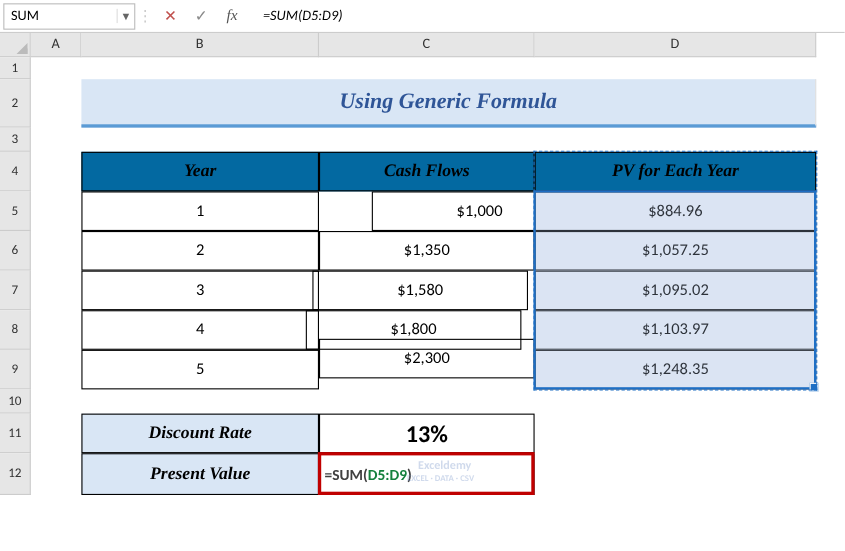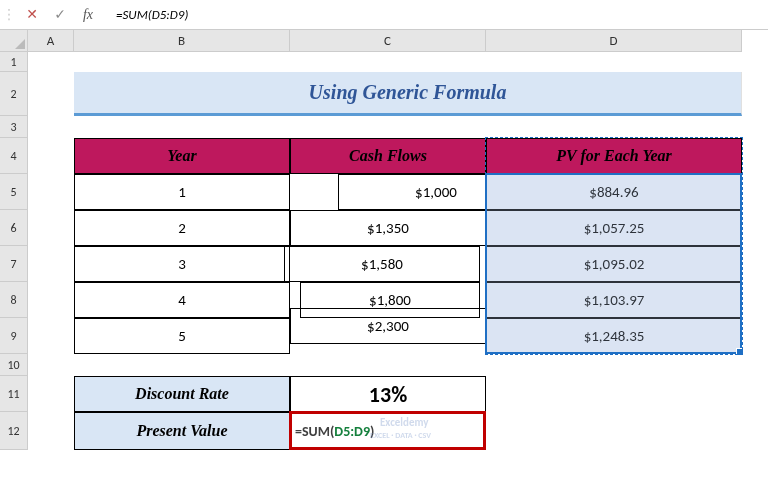--- a/index.html
+++ b/index.html
@@ -21,41 +21,45 @@
 .corner::after { content: ''; position: absolute; right: 2px; bottom: 2px; border: 5px solid transparent; border-right-color: #bbb; border-bottom-color: #bbb; }
 .col-headers { position: absolute; left: 28px; top: 0; height: 22px; display: flex; }
 .col-h { background: #e6e6e6; border-right: 1px solid #ccc; border-bottom: 1px solid #ccc; text-align: center; font-size: 13px; color: #333; line-height: 22px; }
 .row-headers { position: absolute; left: 0; top: 22px; width: 28px; }
 .row-h { background: #e6e6e6; border-right: 1px solid #ccc; border-bottom: 1px solid #ccc; text-align: center; font-size: 12px; color: #333; }
 .cells { position: absolute; left: 28px; top: 22px; }
 .cell { position: absolute; border-right: 1px solid #e0e0e0; border-bottom: 1px solid #e0e0e0; display: flex; align-items: center; justify-content: center; font-size: 15px; padding: 0 4px; overflow: visible; }
 
 .title-banner { background: #d9e6f5; border-bottom: 3px solid #5b9bd5; font-family: 'Times New Roman', serif; font-style: italic; font-weight: bold; font-size: 20px; color: #2f5597; justify-content: center; }
 
-.tbl-header { background: #be185d; font-family: 'Times New Roman', serif; font-style: italic; font-weight: bold; font-size: 16px; border: 1px solid #000 !important; }
+.tbl-header { background: #0369a1; font-family: 'Times New Roman', serif; font-style: italic; font-weight: bold; font-size: 16px; border: 1px solid #000 !important; }
 .tbl-cell { border: 1px solid #000 !important; }
 
 .label-cell { background: #d9e6f5; font-family: 'Times New Roman', serif; font-style: italic; font-weight: bold; font-size: 16px; border: 1px solid #000 !important; text-align: center; }
 .value-cell { border: 1px solid #000 !important; font-weight: bold; font-size: 22px; }
 
 .selection-d { position: absolute; border: 2px solid #1f6fc4; background: rgba(180,199,231,0.25); pointer-events: none; }
 .selection-d::after { content: ''; position: absolute; right: -4px; bottom: -4px; width: 6px; height: 6px; background: #1f6fc4; border: 1px solid #fff; }
 .red-box { position: absolute; border: 3px solid #c00000; pointer-events: none; }
 .marching { position: absolute; border: 1.5px dashed #1f6fc4; pointer-events: none; }
 
 .editing-cell { font-family: Calibri, Arial; font-size: 14px; justify-content: flex-start !important; padding-left: 4px; background: #fff; }
 .formula-fn { color: #404040; }
 .formula-ref { color: #15803d; }
 
 .watermark { position: absolute; color: rgba(120,150,200,0.35); font-size: 11px; font-weight: bold; pointer-events: none; }
 </style>
 </head>
 <body>
 
 <div class="formula-bar">
+  <div class="name-box">
+    <span class="name-box-text">SUM</span>
+    <span class="name-box-arrow">▼</span>
+  </div>
   <div class="fb-divider">⋮</div>
   <div class="fb-btn cancel">✕</div>
   <div class="fb-btn confirm">✓</div>
   <div class="fb-btn fx">fx</div>
   <div class="formula-input">=SUM(D5:D9)</div>
 </div>
 
 <div class="grid">
   <div class="corner"></div>
   <div class="col-headers" id="colH">
@@ -86,21 +90,21 @@
       <div class="cell tbl-cell" style="left: 46px; top: 122px; width: 216px; height: 36px;">1</div>
       <div class="cell tbl-cell" style="left: 262px; top: 122px; width: 196px; height: 36px; margin-left: 48px;">$1,000</div>
       <div class="cell tbl-cell" style="left: 458px; top: 122px; width: 256px; height: 36px; background: rgb(232, 238, 247);">$884.96</div>
       <div class="cell tbl-cell" style="left: 46px; top: 158px; width: 216px; height: 36px;">2</div>
       <div class="cell tbl-cell" style="left: 262px; top: 158px; width: 196px; height: 36px;">$1,350</div>
       <div class="cell tbl-cell" style="left: 458px; top: 158px; width: 256px; height: 36px; background: rgb(232, 238, 247);">$1,057.25</div>
       <div class="cell tbl-cell" style="left: 46px; top: 194px; width: 216px; height: 36px;">3</div>
       <div class="cell tbl-cell" style="left: 256px; top: 194px; width: 196px; height: 36px;">$1,580</div>
       <div class="cell tbl-cell" style="left: 458px; top: 194px; width: 256px; height: 36px; background: rgb(232, 238, 247);">$1,095.02</div>
       <div class="cell tbl-cell" style="left: 46px; top: 230px; width: 216px; height: 36px;">4</div>
-      <div class="cell tbl-cell" style="left: 272px; top: 230px; width: 180px; height: 36px;">$1,800</div>
+      <div class="cell tbl-cell" style="left: 250px; top: 230px; width: 196px; height: 36px;">$1,800</div>
       <div class="cell tbl-cell" style="left: 458px; top: 230px; width: 256px; height: 36px; background: rgb(232, 238, 247);">$1,103.97</div>
       <div class="cell tbl-cell" style="left: 46px; top: 266px; width: 216px; height: 36px;">5</div>
       <div class="cell tbl-cell" style="left: 262px; top: 256px; width: 196px; height: 36px;">$2,300</div>
       <div class="cell tbl-cell" style="left: 458px; top: 266px; width: 256px; height: 36px; background: rgb(232, 238, 247);">$1,248.35</div>
       <div class="cell label-cell" style="left: 46px; top: 324px; width: 216px; height: 36px;">Discount Rate</div>
       <div class="cell value-cell" style="left: 262px; top: 324px; width: 196px; height: 36px;">13%</div>
       <div class="cell label-cell" style="left: 46px; top: 360px; width: 216px; height: 38px;">Present Value</div>
       <div class="cell value-cell editing-cell" style="left: 262px; top: 360px; width: 196px; height: 38px;">
         <span class="formula-fn">=SUM(</span>
         <span class="formula-ref">D5:D9</span>

